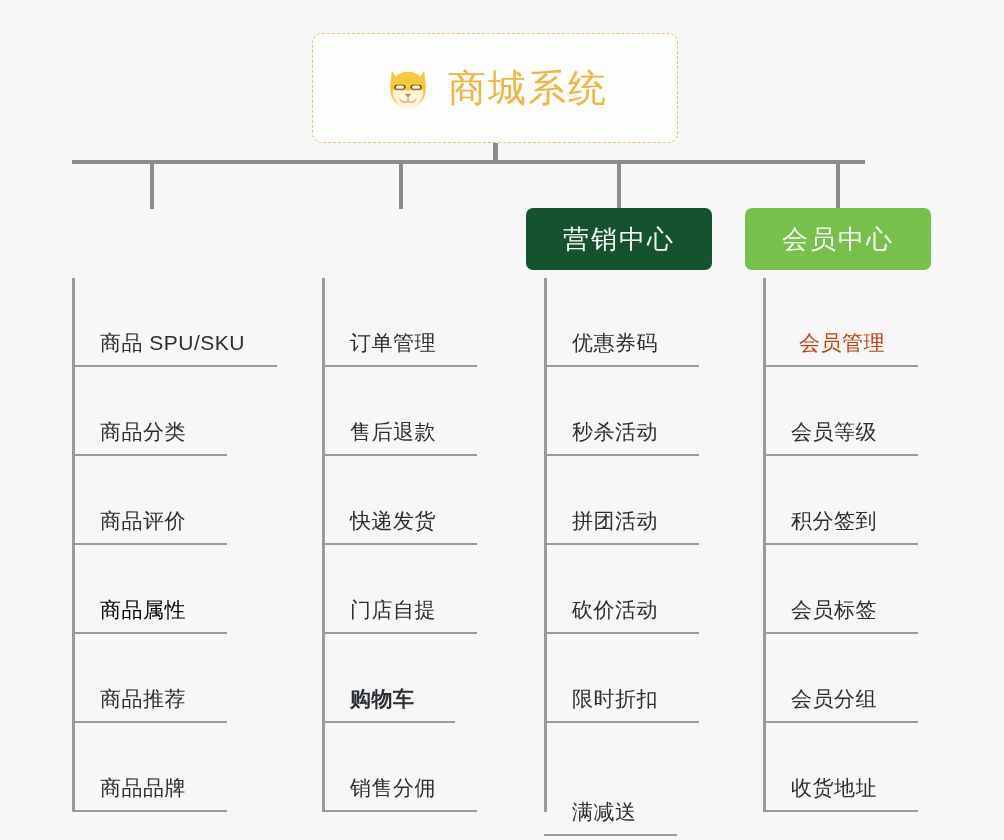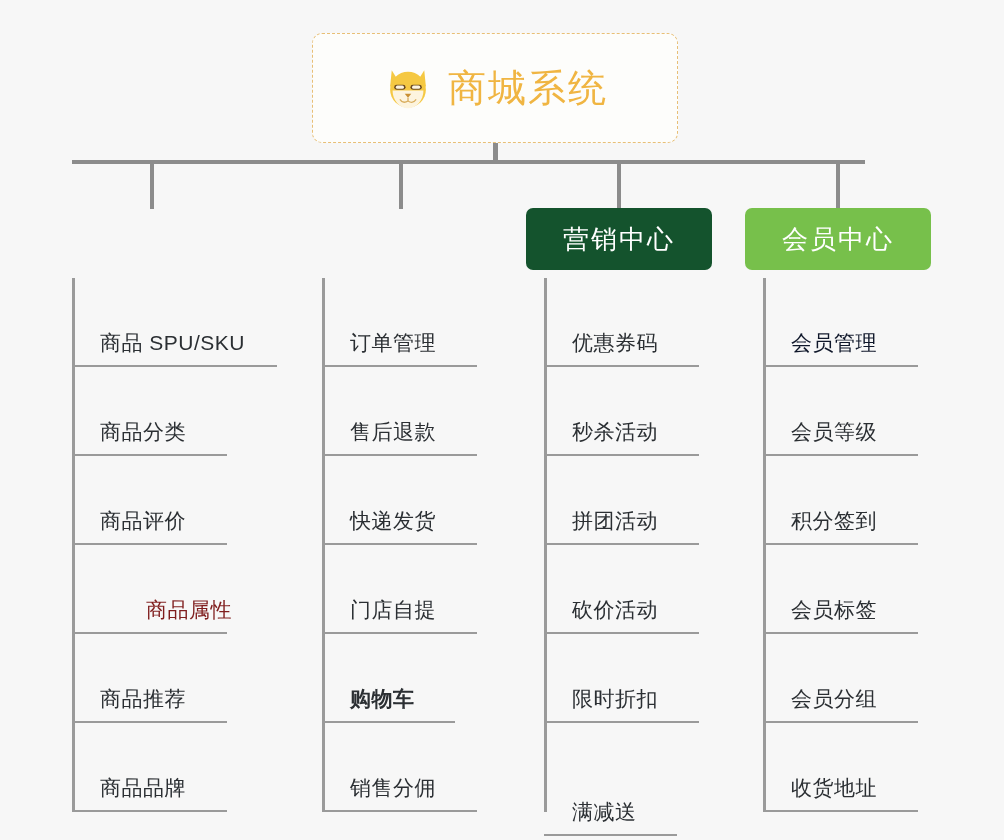--- a/index.html
+++ b/index.html
@@ -153,21 +153,21 @@
       <div class="leaf" style="top: 89px; width: 155px;">
         <div class="leaf-underline" style="width: 155px; background: rgb(154, 154, 154);"></div>
         <div class="leaf-label" style="color: rgb(43, 47, 51);">商品分类</div>
       </div>
       <div class="leaf" style="top: 178px; width: 155px;">
         <div class="leaf-underline" style="width: 155px; background: rgb(154, 154, 154);"></div>
         <div class="leaf-label" style="color: rgb(43, 47, 51);">商品评价</div>
       </div>
       <div class="leaf" style="top: 267px; width: 155px;">
         <div class="leaf-underline" style="width: 155px; background: rgb(154, 154, 154);"></div>
-        <div class="leaf-label" style="color: #7f1d1d; margin-left: 46px;">商品属性</div>
+        <div class="leaf-label" style="color: #000000;">商品属性</div>
       </div>
       <div class="leaf" style="top: 356px; width: 155px;">
         <div class="leaf-underline" style="width: 155px; background: rgb(154, 154, 154);"></div>
         <div class="leaf-label" style="color: rgb(43, 47, 51);">商品推荐</div>
       </div>
       <div class="leaf" style="top: 445px; width: 155px;">
         <div class="leaf-underline" style="width: 155px; background: rgb(154, 154, 154);"></div>
         <div class="leaf-label" style="color: rgb(43, 47, 51);">商品品牌</div>
       </div>
     </div>
@@ -222,21 +222,21 @@
       </div>
       <div class="leaf" style="top: 445px; width: 133px; margin-top: 24px;">
         <div class="leaf-underline" style="width: 133px; background: rgb(154, 154, 154);"></div>
         <div class="leaf-label" style="color: rgb(43, 47, 51);">满减送</div>
       </div>
     </div>
   <div class="branch-col" style="left: 763px;">
     <div class="spine" style="height: 534px; background: rgb(154, 154, 154);"></div>
   <div class="leaf" style="top: 0px; width: 155px;">
         <div class="leaf-underline" style="width: 155px; background: rgb(154, 154, 154);"></div>
-        <div class="leaf-label" style="color: #0f172a;">会员管理</div>
+        <div class="leaf-label" style="color: #c2410c; margin-left: 8px;">会员管理</div>
       </div>
       <div class="leaf" style="top: 89px; width: 155px;">
         <div class="leaf-underline" style="width: 155px; background: rgb(154, 154, 154);"></div>
         <div class="leaf-label" style="color: rgb(43, 47, 51);">会员等级</div>
       </div>
       <div class="leaf" style="top: 178px; width: 155px;">
         <div class="leaf-underline" style="width: 155px; background: rgb(154, 154, 154);"></div>
         <div class="leaf-label" style="color: rgb(43, 47, 51);">积分签到</div>
       </div>
       <div class="leaf" style="top: 267px; width: 155px;">

